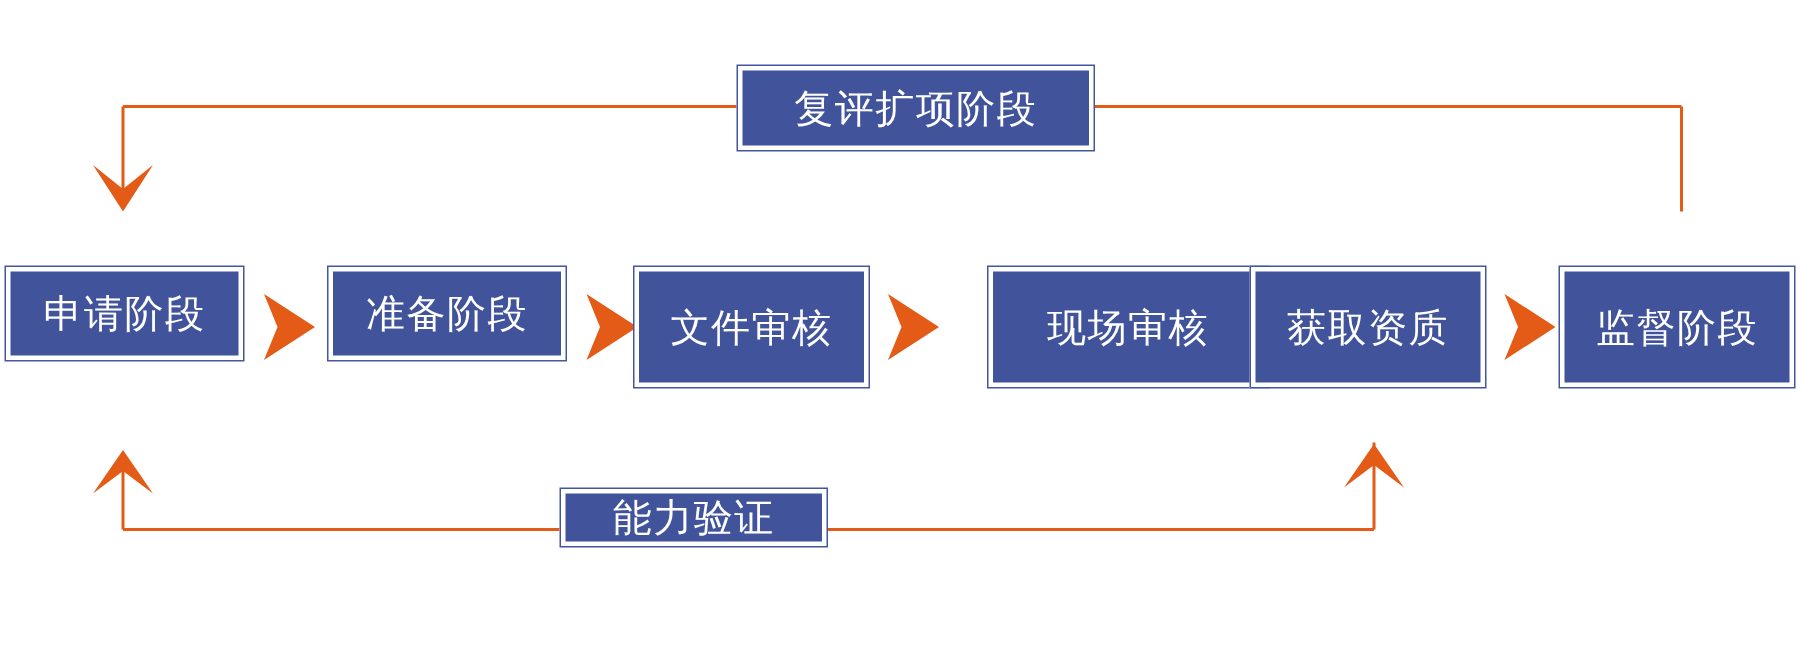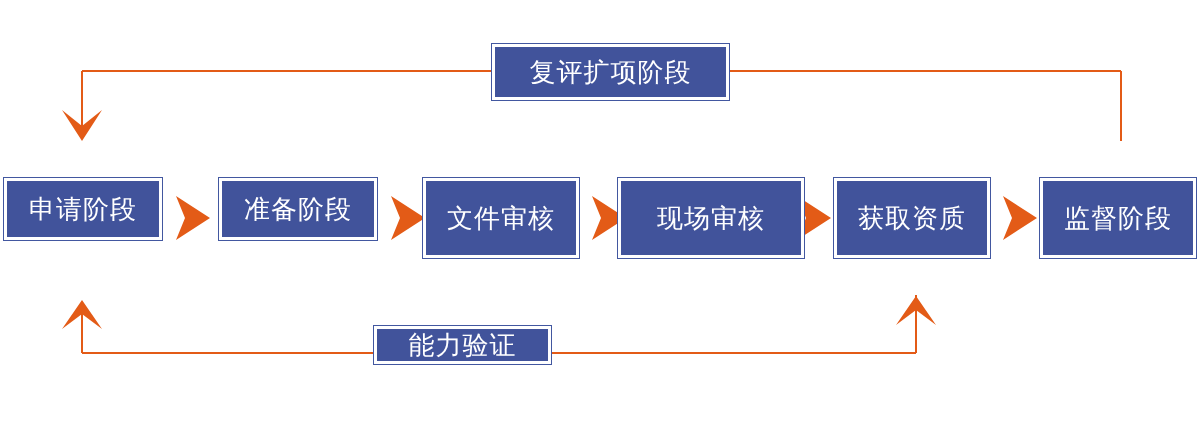--- a/index.html
+++ b/index.html
@@ -112,21 +112,21 @@
       <span class="node-label">准备阶段</span>
     </div>
   </div>
 
   <div class="node" style="left:422px; top:177px; width:158px; height:82px;">
     <div class="node-inner">
       <span class="node-label">文件审核</span>
     </div>
   </div>
 
-  <div class="node" style="left:617px; top:177px; width:188px; height:82px;">
+  <div class="node" style="left:658px; top:177px; width:188px; height:82px;">
     <div class="node-inner">
       <span class="node-label">现场审核</span>
     </div>
   </div>
 
   <div class="node" style="left:833px; top:177px; width:158px; height:82px;">
     <div class="node-inner">
       <span class="node-label">获取资质</span>
     </div>
   </div>

